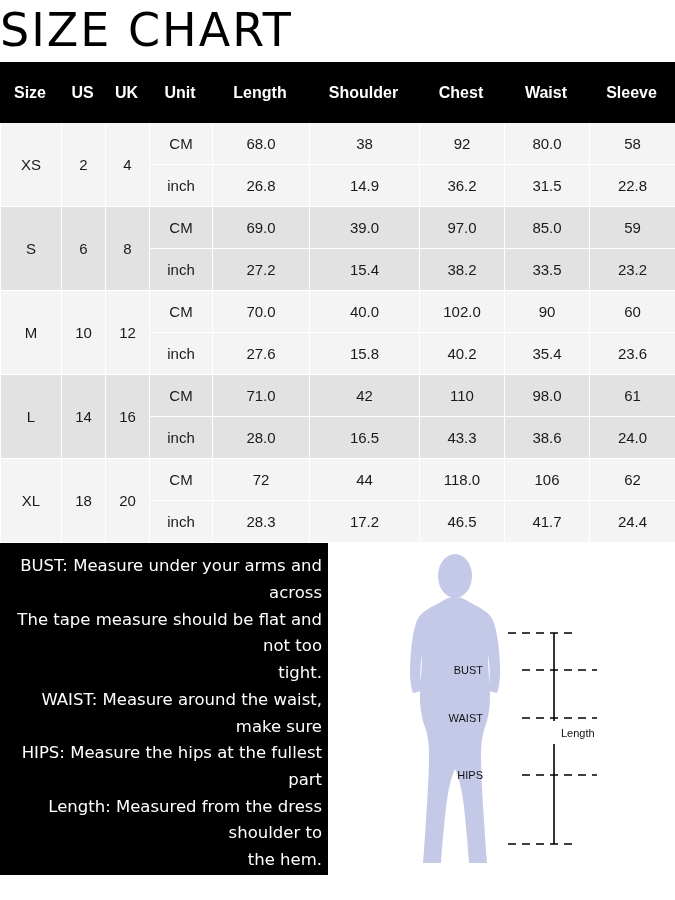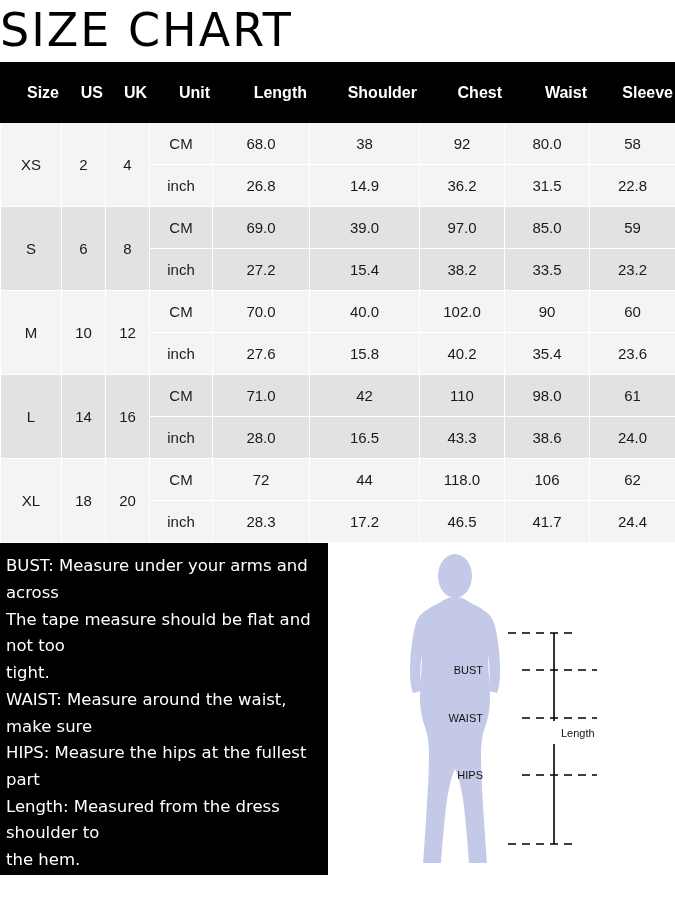--- a/index.html
+++ b/index.html
@@ -46,21 +46,21 @@
     padding: 0 2px;
   }
   table.size-table thead th {
     background: #000000;
     color: #ffffff;
     font-weight: bold;
     font-size: 16px;
     height: 60px;
     border: 1px solid #000000;
   }
-  thead th.th-left { text-align: right; padding-left: 0; }
+  thead th.th-left { text-align: center; padding-left: 0; }
 
   td.size-cell, td.us-cell, td.uk-cell {
     font-size: 16px;
   }
   .row-light td { background: #f4f4f4; }
   .row-dark td  { background: #e2e2e2; }
 
   
   col.c-size { width: 61px; }
   col.c-us   { width: 44px; }
@@ -70,20 +70,21 @@
   col.c-sho  { width: 110px; }
   col.c-che  { width: 85px; }
   col.c-wai  { width: 85px; }
   col.c-sle  { width: 86px; }
 
   
   .bottom {
     display: flex;
     width: 597px;
     height: 332px;
+    text-align: right;
   }
   .notes {
     width: 406px;
     background: #000000;
     color: #ffffff;
     padding: 10px 6px 6px 6px;
     font-size: 16.5px;
     line-height: 1.62;
     font-family: "DejaVu Sans", sans-serif;
   }

